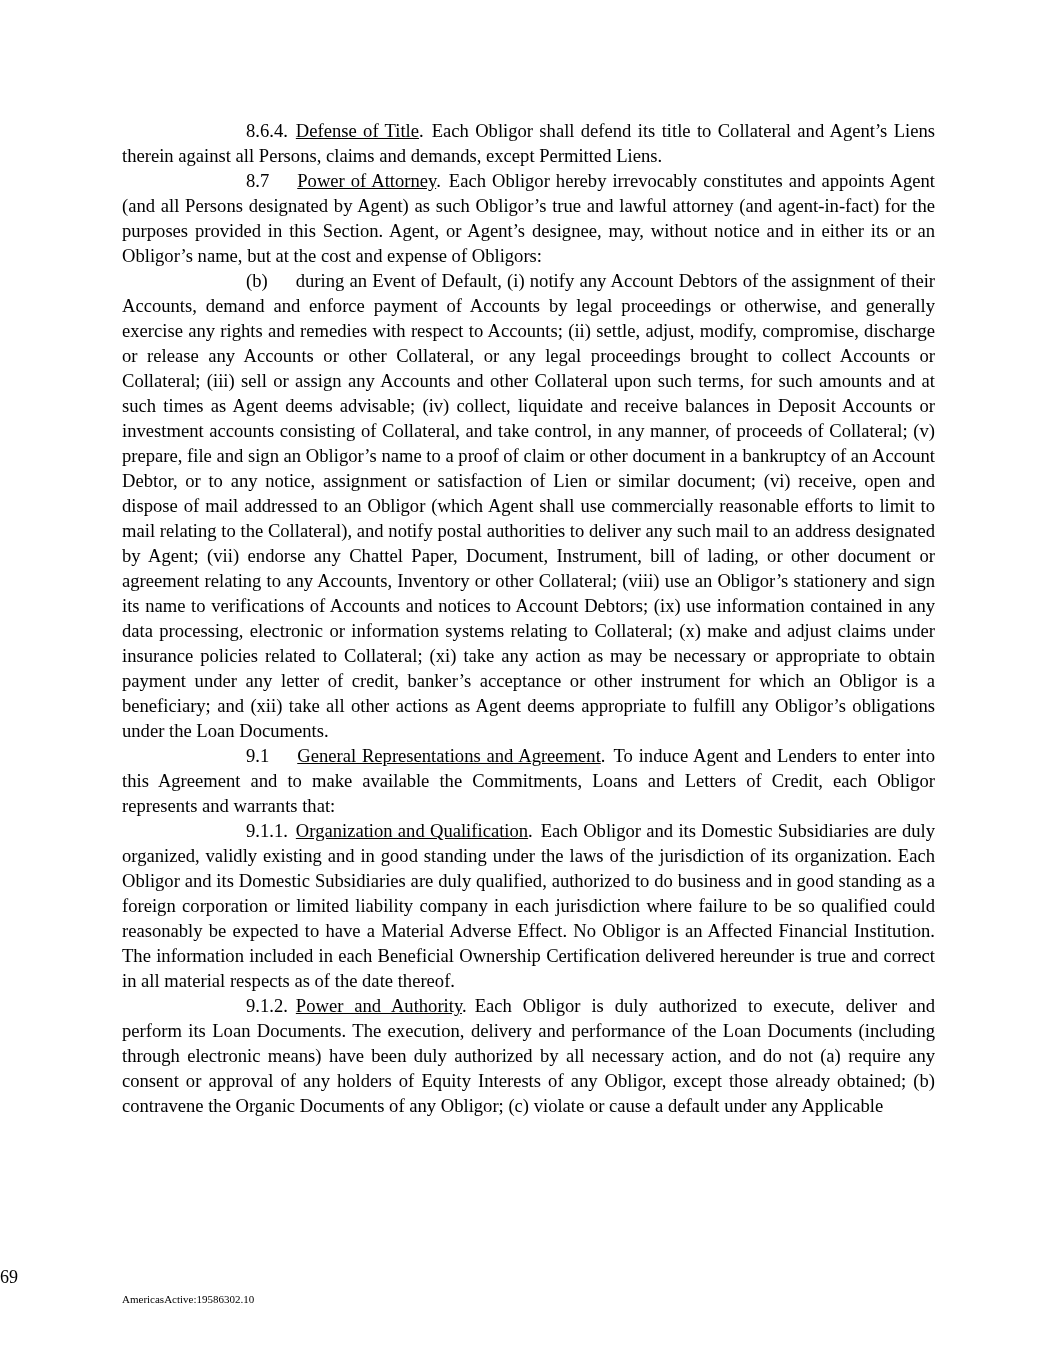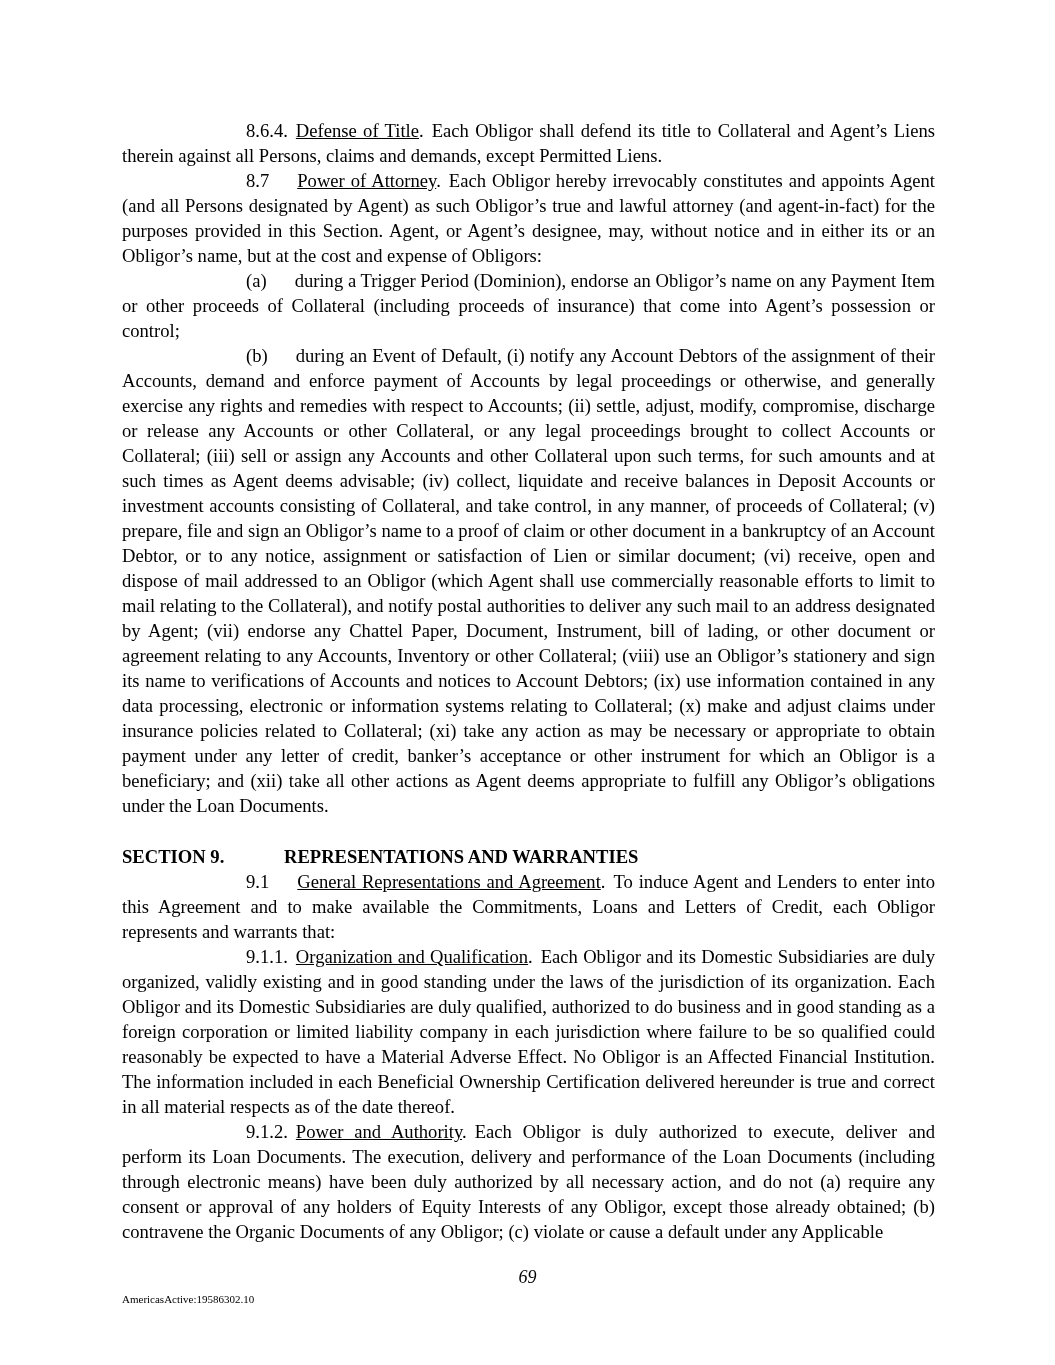--- a/index.html
+++ b/index.html
@@ -59,23 +59,22 @@
     left: 0;
     right: 0;
     bottom: 0;
     height: 120px;
   }
   .page-number {
     position: absolute;
     top: 22px;
     left: 0;
     right: 0;
-    text-align: center;
+    text-align: left;
     font-size: 18px;
-    font-style: italic;
   }
   .doc-id {
     position: absolute;
     top: 48px;
     left: 122px;
     font-size: 11px;
   }
 </style>
 </head>
 <body>
@@ -84,31 +83,25 @@
   <div class="doc-body">
 
     <p class="indent-sub">
       <span>8.6.4.</span><span class="gap-small"></span><span class="u">Defense of Title</span>.<span class="gap-small"></span><span>Each Obligor shall defend its title to Collateral and Agent’s Liens therein against all Persons, claims and demands, except Permitted Liens.</span>
     </p>
 
     <p class="spaced indent-sub">
       <span>8.7</span><span class="gap-num"></span><span class="u">Power of Attorney</span>.<span class="gap-small"></span><span>Each Obligor hereby irrevocably constitutes and appoints Agent (and all Persons designated by Agent) as such Obligor’s true and lawful attorney (and agent-in-fact) for the purposes provided in this Section.  Agent, or Agent’s designee, may, without notice and in either its or an Obligor’s name, but at the cost and expense of Obligors:</span>
     </p>
 
-    <p class="spaced indent-para">
-      <span>(a)</span><span class="gap-num"></span><span>during a Trigger Period (Dominion), endorse an Obligor’s name on any Payment Item or other proceeds of Collateral (including proceeds of insurance) that come into Agent’s possession or control;</span>
-    </p>
 
     <p class="spaced indent-para">
       <span>(b)</span><span class="gap-num"></span><span>during an Event of Default, (i) notify any Account Debtors of the assignment of their Accounts, demand and enforce payment of Accounts by legal proceedings or otherwise, and generally exercise any rights and remedies with respect to Accounts; (ii) settle, adjust, modify, compromise, discharge or release any Accounts or other Collateral, or any legal proceedings brought to collect Accounts or Collateral; (iii) sell or assign any Accounts and other Collateral upon such terms, for such amounts and at such times as Agent deems advisable; (iv) collect, liquidate and receive balances in Deposit Accounts or investment accounts consisting of Collateral, and take control, in any manner, of proceeds of Collateral; (v) prepare, file and sign an Obligor’s name to a proof of claim or other document in a bankruptcy of an Account Debtor, or to any notice, assignment or satisfaction of Lien or similar document; (vi) receive, open and dispose of mail addressed to an Obligor (which Agent shall use commercially reasonable efforts to limit to mail relating to the Collateral), and notify postal authorities to deliver any such mail to an address designated by Agent; (vii) endorse any Chattel Paper, Document, Instrument, bill of lading, or other document or agreement relating to any Accounts, Inventory or other Collateral; (viii) use an Obligor’s stationery and sign its name to verifications of Accounts and notices to Account Debtors; (ix) use information contained in any data processing, electronic or information systems relating to Collateral; (x) make and adjust claims under insurance policies related to Collateral; (xi) take any action as may be necessary or appropriate to obtain payment under any letter of credit, banker’s acceptance or other instrument for which an Obligor is a beneficiary; and (xii) take all other actions as Agent deems appropriate to fulfill any Obligor’s obligations under the Loan Documents.</span>
     </p>
 
-    <div class="section-head">
-      <span class="sec-label">SECTION 9.</span><span>REPRESENTATIONS AND WARRANTIES</span>
-    </div>
 
     <p class="spaced indent-sub">
       <span>9.1</span><span class="gap-num"></span><span class="u">General Representations and Agreement</span>.<span class="gap-small"></span><span>To induce Agent and Lenders to enter into this Agreement and to make available the Commitments, Loans and Letters of Credit, each Obligor represents and warrants that:</span>
     </p>
 
     <p class="spaced indent-sub">
       <span>9.1.1.</span><span class="gap-small"></span><span class="u">Organization and Qualification</span>.<span class="gap-small"></span><span>Each Obligor and its Domestic Subsidiaries are duly organized, validly existing and in good standing under the laws of the jurisdiction of its organization.  Each Obligor and its Domestic Subsidiaries are duly qualified, authorized to do business and in good standing as a foreign corporation or limited liability company in each jurisdiction where failure to be so qualified could reasonably be expected to have a Material Adverse Effect.  No Obligor is an Affected Financial Institution. The information included in each Beneficial Ownership Certification delivered hereunder is true and correct in all material respects as of the date thereof.</span>
     </p>
 
     <p class="spaced indent-sub">

